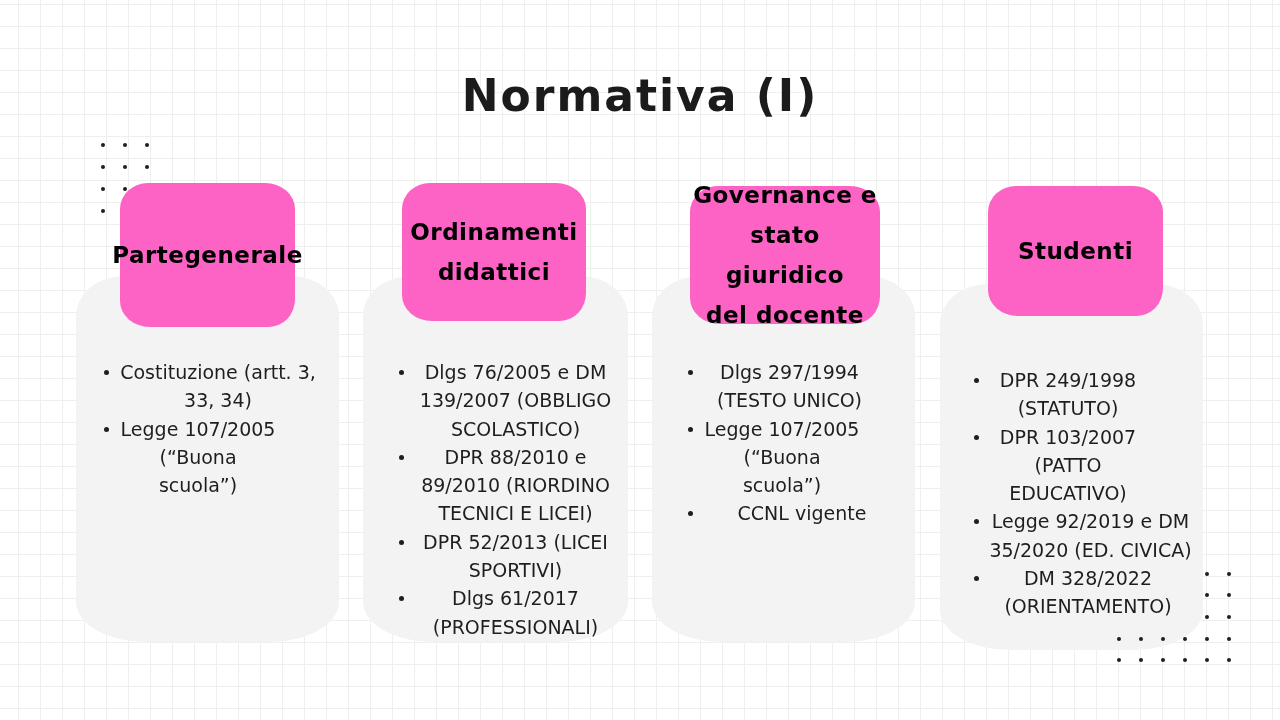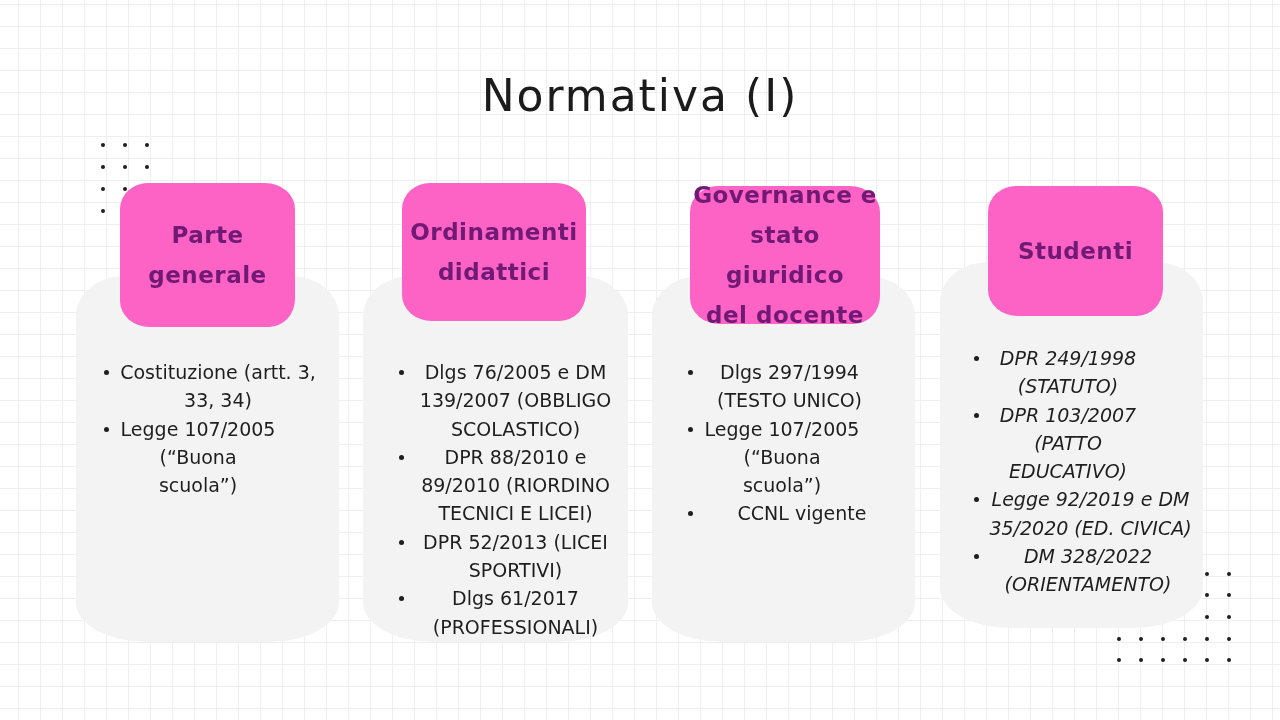--- a/index.html
+++ b/index.html
@@ -9,21 +9,21 @@
     background-image:
       linear-gradient(to right, #efefef 1px, transparent 1px),
       linear-gradient(to bottom, #efefef 1px, transparent 1px);
     background-size:22px 22px;
     background-position:-4px 4px;
     font-family:"DejaVu Sans", sans-serif;
     color:#1e1e1e;
   }
   .title {
     position:absolute; left:0; top:70px; width:1280px; text-align:center;
-    font-family:"DejaVu Sans", sans-serif; font-weight:normal;
+    font-family:"DejaVu Sans", sans-serif; font-weight:bold;
     font-size:44px; letter-spacing:2px; color:#1b1b1b;
   }
   .dots { position:absolute; display:grid; }
   .dots span { width:4px; height:4px; border-radius:50%; background:#1e1e1e; display:block; }
   .dots-tl { left:101px; top:143px; grid-template-columns:repeat(3,4px); column-gap:18px; row-gap:18px; }
   .dots-br { left:1115px; top:572px; width:120px; height:92px; }
   .dots-br span { position:absolute; }
 
   .card {
     position:absolute; background:#f3f3f3;
@@ -39,21 +39,21 @@
     content:""; position:absolute; left:-14px; top:12px;
     width:5px; height:5px; border-radius:50%; background:#1e1e1e;
   }
   .card-inner { position:absolute; top:80px; left:0; right:10px; }
 
   .tag {
     position:absolute; background:#fd62c5;
     border-radius:28px 30px 26px 30px / 26px 26px 28px 26px;
     display:flex; align-items:center; justify-content:center; text-align:center;
     font-family:"DejaVu Sans", sans-serif; font-weight:bold; font-size:23px;
-    line-height:40px; color:#701a75; letter-spacing:0.5px;
+    line-height:40px; color:#000000; letter-spacing:0.5px;
   }
 </style>
 </head>
 <body>
 
 <div class="title">Normativa (I)</div>
 
 <div class="dots dots-tl">
   <span></span>
     <span></span>
@@ -70,21 +70,21 @@
 </div>
 
 <div class="card" style="left:76px; top:276px; width:263px; height:366px;">
   <div class="card-inner" style="top:82px; left:-4px;">
     <ul>
       <li style="width:200px;">Costituzione (artt. 3, 33, 34)</li>
       <li style="width:160px;">Legge 107/2005 (“Buona scuola”)</li>
     </ul>
   </div>
 </div>
-<div class="tag" style="left:120px; top:183px; width:175px; height:144px; flex-direction:column;">
+<div class="tag" style="left:120px; top:183px; width:175px; height:144px; ">
   <span>Parte</span>
   <span>generale</span>
 </div>
 
 <div class="card" style="left:363px; top:276px; width:265px; height:366px;">
   <div class="card-inner" style="top:82px; left:4px;">
     <ul>
       <li style="width:205px;">Dlgs 76/2005 e DM 139/2007 (OBBLIGO SCOLASTICO)</li>
       <li style="width:205px;">DPR 88/2010 e 89/2010 (RIORDINO TECNICI E LICEI)</li>
       <li style="width:205px;">DPR 52/2013 (LICEI SPORTIVI)</li>
@@ -105,21 +105,21 @@
       <li style="width:200px;">CCNL vigente</li>
     </ul>
   </div>
 </div>
 <div class="tag" style="left:690px; top:186px; width:190px; height:138px; flex-direction:column; line-height:40px;">
   <span>Governance e</span>
   <span>stato giuridico</span>
   <span>del docente</span>
 </div>
 
-<div class="card" style="left:940px; top:262px; width:263px; height:366px;font-style:italic;">
+<div class="card" style="left:940px; top:284px; width:263px; height:366px;">
   <div class="card-inner" style="top:82px; left:2px;">
     <ul>
       <li style="width:160px;">DPR 249/1998 (STATUTO)</li>
       <li style="width:160px;">DPR 103/2007 (PATTO EDUCATIVO)</li>
       <li style="width:205px;">Legge 92/2019 e DM 35/2020 (ED. CIVICA)</li>
       <li style="width:200px;">DM 328/2022 (ORIENTAMENTO)</li>
     </ul>
   </div>
 </div>
 <div class="tag" style="left:988px; top:186px; width:175px; height:130px;">

